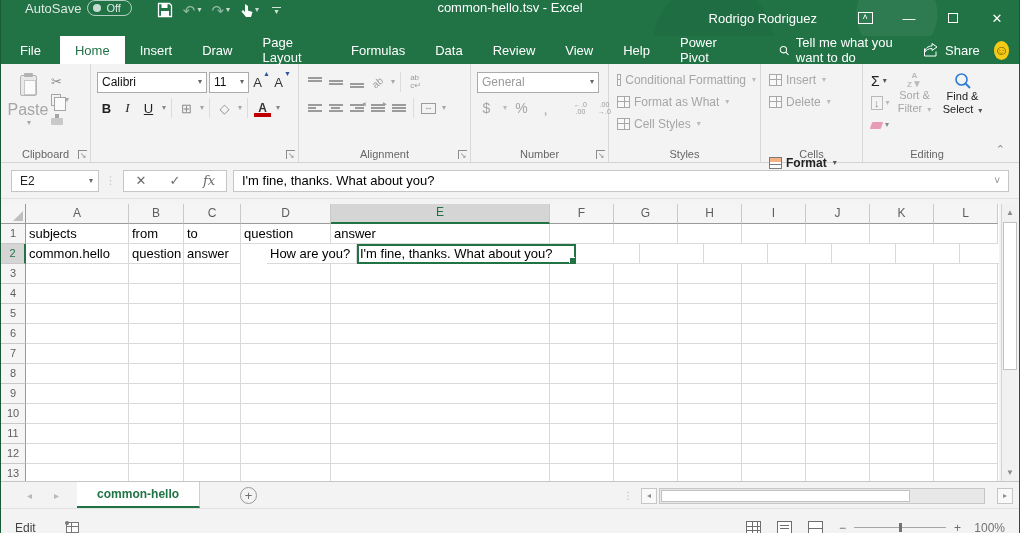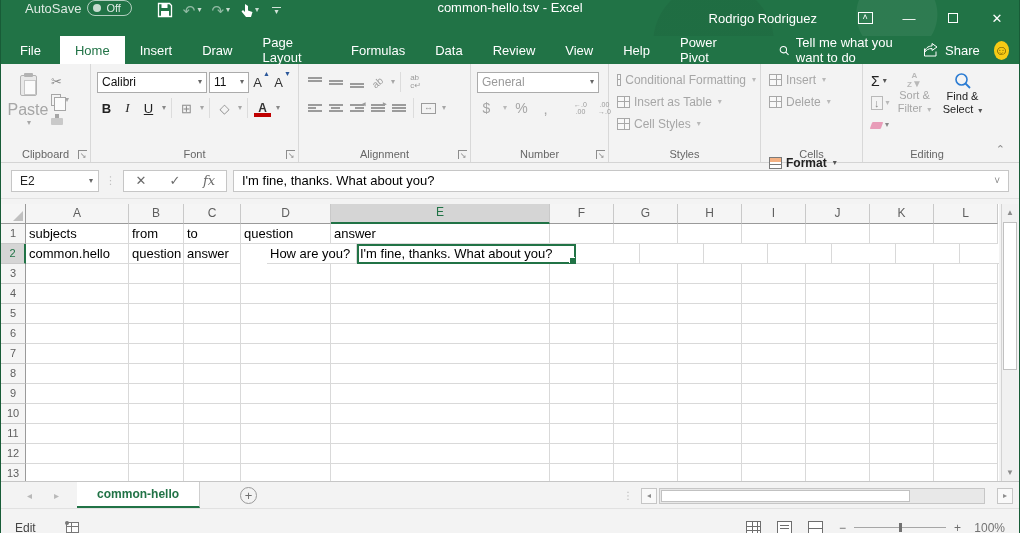--- a/index.html
+++ b/index.html
@@ -298,21 +298,20 @@
         <span class="sep-v"></span>
         <span class="fbtn ic">⊞</span>
           <b class="car" style="color:#a6a6a6;">▾</b>
         <span class="sep-v"></span>
         <span class="fbtn ic">◇</span>
           <b class="car" style="color:#a6a6a6;">▾</b>
         <span class="sep-v"></span>
         <span class="fbtn fontcolor">A</span>
           <b class="car" style="color:#888;">▾</b>
       </div>
-      <span class="glabel">Font</span>
       <span class="launcher">↘</span>
     </div>
 
     <div class="rgroup" style="width:172px;">
       <div class="rrow">
         <span class="fbtn">
             <span class="bars t">
               <i class="w1"></i>
               <i class="w1"></i>
             </span>
@@ -411,21 +410,21 @@
     </div>
 
     <div class="rgroup" style="width:152px; padding-left:8px;">
       <div class="srow gray">
           <span class="minigrid"></span>
           <span>Conditional Formatting</span>
           <b class="car" style="color:#b9b9b9;">▾</b>
         </div>
       <div class="srow gray">
           <span class="minigrid"></span>
-          <span>Insert as Table</span>
+          <span>Format as What</span>
           <b class="car" style="color:#b9b9b9;">▾</b>
         </div>
       <div class="srow gray">
           <span class="minigrid"></span>
           <span>Cell Styles</span>
           <b class="car" style="color:#b9b9b9;">▾</b>
         </div>
       <span class="glabel">Styles</span>
     </div>
 

